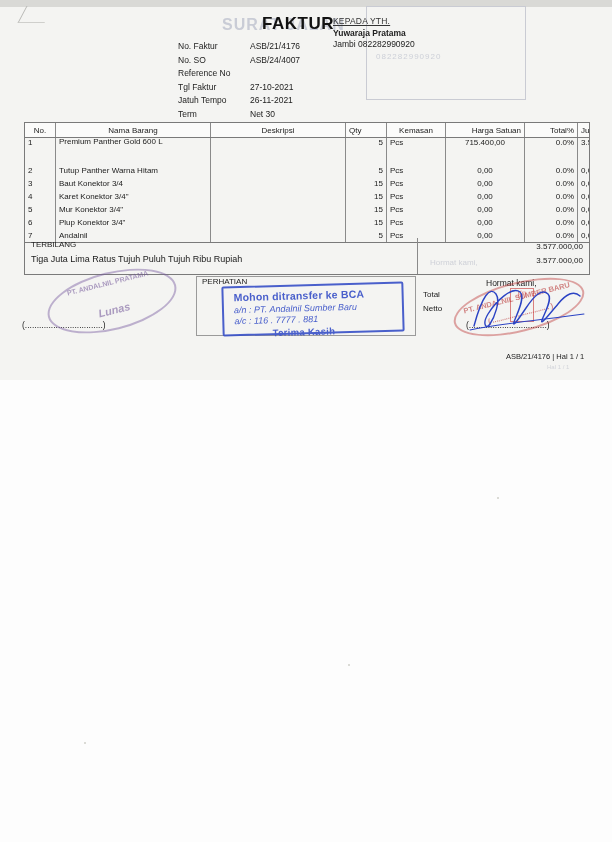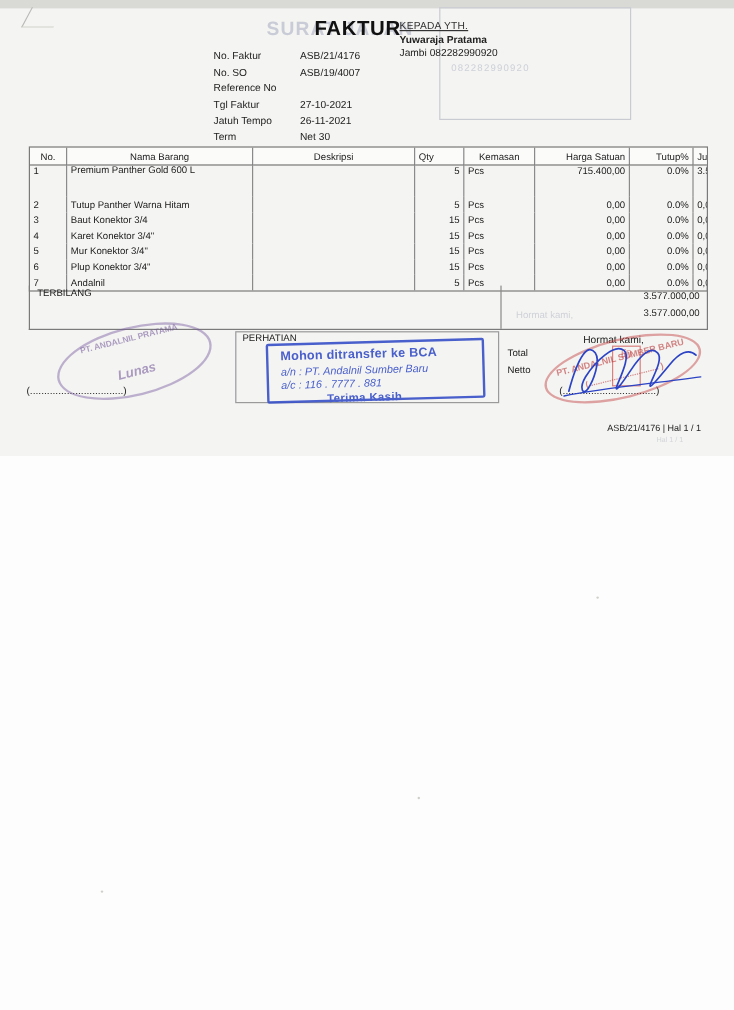--- a/index.html
+++ b/index.html
@@ -83,21 +83,21 @@
     border-bottom:1px solid #7a7a7a;
     height:14px;
     background:#fbfbfa;
   }
   th:last-child,td:last-child{border-right:none;}
   .c-no{width:24px;}
   .c-nama{width:148px;}
   .c-desk{width:128px;}
   .c-qty{width:34px;text-align:right;}
   .c-kem{width:52px;}
-  .c-harga{width:72px;text-align:right;}
+  .c-harga{width:72px;text-align:center;}
   .c-diskon{width:46px;text-align:right;}
   .c-jumlah{width:auto;text-align:right;}
   thead .c-qty,thead .c-harga,thead .c-diskon,thead .c-jumlah{text-align:right;}
   thead .c-qty{text-align:left;}
   .wrap2{white-space:normal;line-height:8.5px;}
 
   
   .band{
     position:absolute;left:24px;top:238px;width:564px;height:36px;
     border-left:1px solid #7a7a7a;border-right:1px solid #7a7a7a;
@@ -180,38 +180,38 @@
 <div class="ghost-title">SURAT JALAN</div>
 <div class="doc-title">FAKTUR</div>
 <div class="kepada-box"></div>
 <div class="kepada-label">KEPADA YTH.</div>
 <div class="kepada-name">Yuwaraja Pratama</div>
 <div class="kepada-addr">Jambi 082282990920</div>
 <div class="ghost-num">082282990920</div>
 
 <div class="meta">
   <div class="row"><span class="lbl">No. Faktur</span><span class="val">ASB/21/4176</span></div>
-  <div class="row"><span class="lbl">No. SO</span><span class="val">ASB/19/4007</span></div>
+  <div class="row"><span class="lbl">No. SO</span><span class="val">ASB/24/4007</span></div>
   <div class="row"><span class="lbl">Reference No</span><span class="val"></span></div>
   <div class="row"><span class="lbl">Tgl Faktur</span><span class="val">27-10-2021</span></div>
   <div class="row"><span class="lbl">Jatuh Tempo</span><span class="val">26-11-2021</span></div>
   <div class="row"><span class="lbl">Term</span><span class="val">Net 30</span></div>
 </div>
 
 <div class="tbl">
   <table>
     <thead>
       <tr>
         <th class="c-no">No.</th>
         <th class="c-nama">Nama Barang</th>
         <th class="c-desk">Deskripsi</th>
         <th class="c-qty">Qty</th>
         <th class="c-kem">Kemasan</th>
         <th class="c-harga">Harga Satuan</th>
-        <th class="c-diskon">Tutup%</th>
+        <th class="c-diskon">Total%</th>
         <th class="c-jumlah">Jumlah</th>
       </tr>
     </thead>
     <tbody>
       <tr style="height:26px;">
         <td class="c-no" style="vertical-align:top;">1</td>
         <td class="c-nama wrap2" style="vertical-align:top;">Premium Panther Gold  600 L</td>
         <td class="c-desk"></td>
         <td class="c-qty" style="vertical-align:top;">5</td>
         <td class="c-kem" style="vertical-align:top;">Pcs</td>
@@ -279,20 +279,21 @@
         <td class="c-diskon">0.0%</td>
         <td class="c-jumlah">0,00</td>
       </tr>
     </tbody>
   </table>
 </div>
 
 <div class="band">
   <div class="divider"></div>
   <div class="terbilang-lbl">TERBILANG</div>
+  <div class="terbilang-val">Tiga Juta Lima Ratus Tujuh Puluh Tujuh Ribu Rupiah</div>
   <div class="tot-lbl" style="top:4px;">Total</div>
   <div class="tot-val" style="top:4px;">3.577.000,00</div>
   <div class="tot-lbl" style="top:18px;">Netto</div>
   <div class="tot-val" style="top:18px;">3.577.000,00</div>
 </div>
 
 <div class="foot">
   <div class="dots-left">(.................................)</div>
 
   <div class="perhatian-box"></div>

